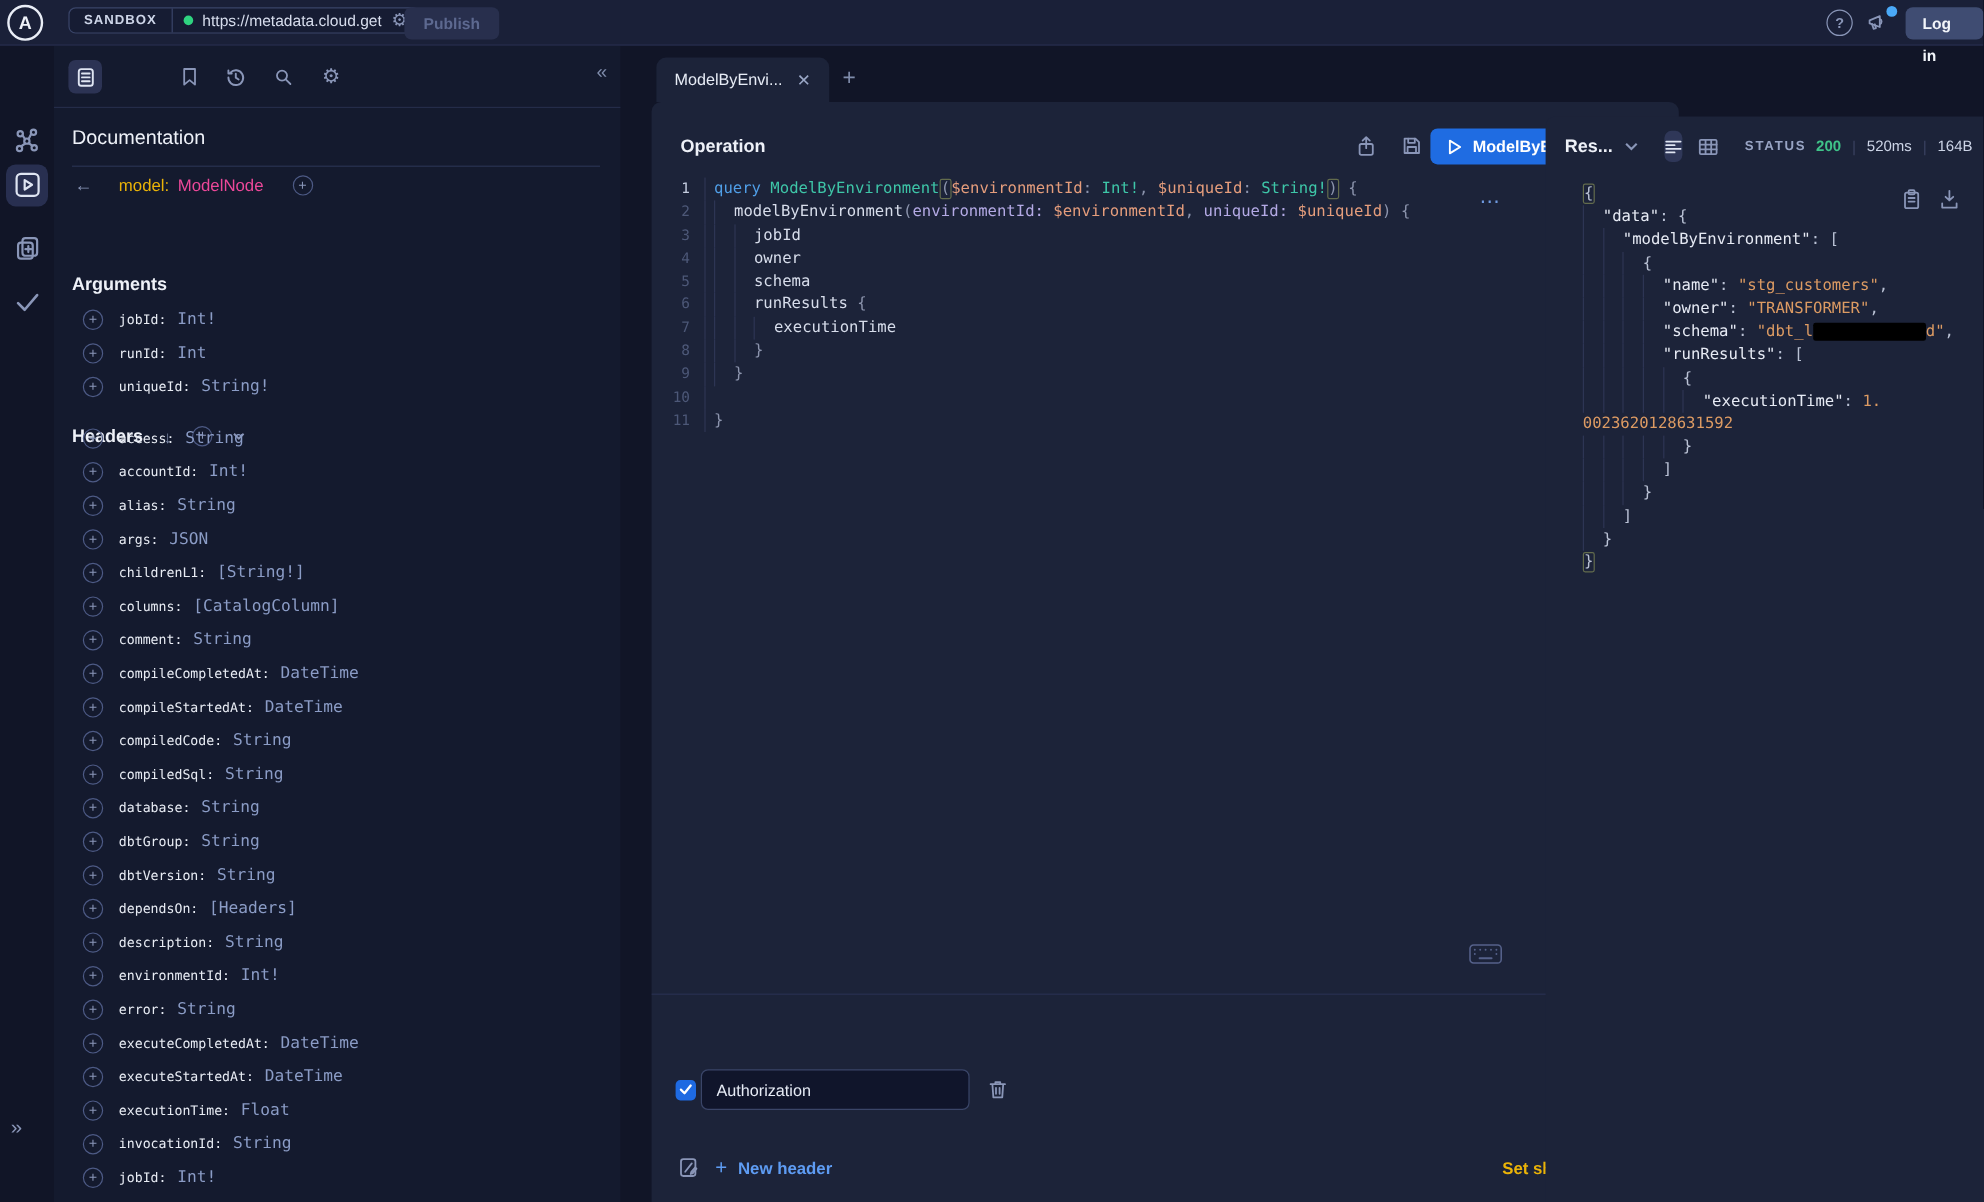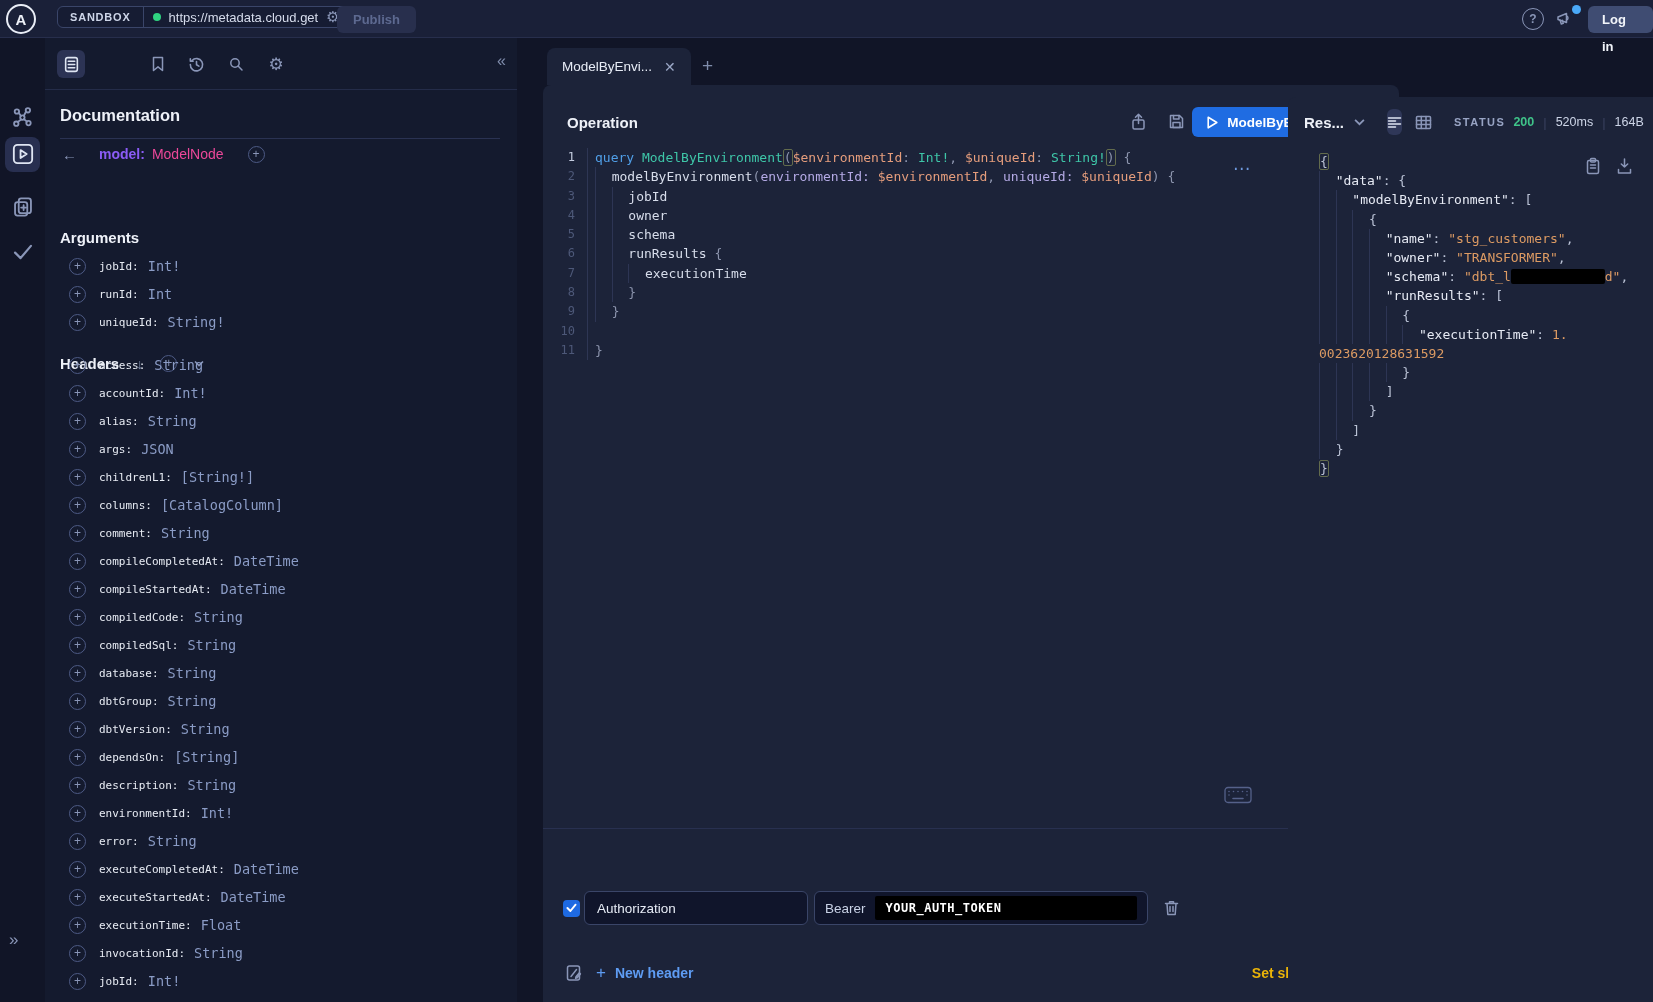--- a/index.html
+++ b/index.html
@@ -38,25 +38,25 @@
   .rail-item{position:absolute;left:0;width:45px;display:flex;justify-content:center}
   .rail-active-pill{position:absolute;left:5px;top:99px;width:35px;height:35px;background:#282f50;border-radius:8px}
   .rail-expand{position:absolute;left:9px;bottom:52px;font-size:17px;color:#8a96b8}
 
   
   .docs{position:absolute;left:45px;top:38px;width:472px;bottom:0;background:#141a2e}
   .docs-toolbar{position:absolute;left:0;top:0;right:0;height:52px;border-bottom:1px solid #242c49}
   .dt-icon{position:absolute;top:12px;width:28px;height:28px;display:flex;align-items:center;justify-content:center;border-radius:6px}
   .dt-active{background:#2c3354}
   .docs-collapse{position:absolute;left:452px;top:14px;font-size:16px;color:#7f8cab}
-  .docs-title{position:absolute;left:15px;top:68px;font-size:16.5px;font-weight:bold}
+  .docs-title{position:absolute;left:15px;top:68px;font-size:16.5px;font-weight:normal}
   .docs-hr{position:absolute;left:15px;top:100px;width:440px;border-top:1px solid #2a3252}
   .crumb{position:absolute;left:0;top:104px;height:24px;display:flex;align-items:center;padding-left:17px}
   .crumb-back{font-size:15px;color:#8a96b8;margin-right:22px}
-  .crumb-label{font-size:14px;font-weight:bold;color:#8b5cf6}
+  .crumb-label{font-size:14px;font-weight:normal;color:#eab308}
   .crumb-type{font-size:14px;color:#ec4899;margin-left:7px}
   .pcirc{width:17px;height:17px;min-width:17px;border:1px solid #4d5a85;border-radius:50%;color:#8a96b8;
          font-size:12px;line-height:15px;text-align:center;display:inline-block}
   .crumb .pcirc{margin-left:24px}
   .sec-h{position:absolute;left:15px;font-size:15px;font-weight:bold}
   .fields-h-row{position:absolute;left:15px;top:317px;display:flex;align-items:center;gap:17px}
   .sort-arrow{color:#7f8cab;font-size:14px}
   .chev{stroke:#8a96b8;stroke-width:1.6;fill:none}
   .doc-list{position:absolute;left:0;right:0}
   .doc-row{display:flex;align-items:center;height:28px;padding-left:24px}
@@ -346,21 +346,21 @@
           <span class="ftype">String</span>
         </div>
         <div class="doc-row">
           <span class="pcirc">+</span>
           <span class="fname">dbtVersion:</span>
           <span class="ftype">String</span>
         </div>
         <div class="doc-row">
           <span class="pcirc">+</span>
           <span class="fname">dependsOn:</span>
-          <span class="ftype">[String]</span>
+          <span class="ftype">[Headers]</span>
         </div>
         <div class="doc-row">
           <span class="pcirc">+</span>
           <span class="fname">description:</span>
           <span class="ftype">String</span>
         </div>
         <div class="doc-row">
           <span class="pcirc">+</span>
           <span class="fname">environmentId:</span>
           <span class="ftype">Int!</span>
@@ -487,24 +487,20 @@
         </svg>
     </div>
 
     <div class="hdr-row">
       <div class="chkbox">
         <svg width="11" height="10" viewBox="0 0 12 11">
             <path d="M1.5 5.5 L4.8 8.8 L10.5 1.8" fill="none" stroke="#fff" stroke-width="2.1" stroke-linecap="round" stroke-linejoin="round"></path>
           </svg>
       </div>
       <input class="hdr-input hdr-key" value="Authorization" style="">
-      <div class="hdr-input hdr-val">
-        <span class="bearer">Bearer</span>
-        <span class="token-chip mono">YOUR_AUTH_TOKEN</span>
-      </div>
       <div class="trash">
         <svg width="17" height="18" viewBox="0 0 17 18" class="stroke-ic">
             <path d="M2.5 4.5 h12 M6.5 4.5 V2.8 h4 V4.5 M4 4.5 L4.8 15.5 h7.4 L13 4.5 M7 7.5 v5 M10 7.5 v5"></path>
           </svg>
       </div>
     </div>
 
     <div class="footer-row">
       <span>
         <svg width="18" height="19" viewBox="0 0 18 19" class="stroke-ic">

